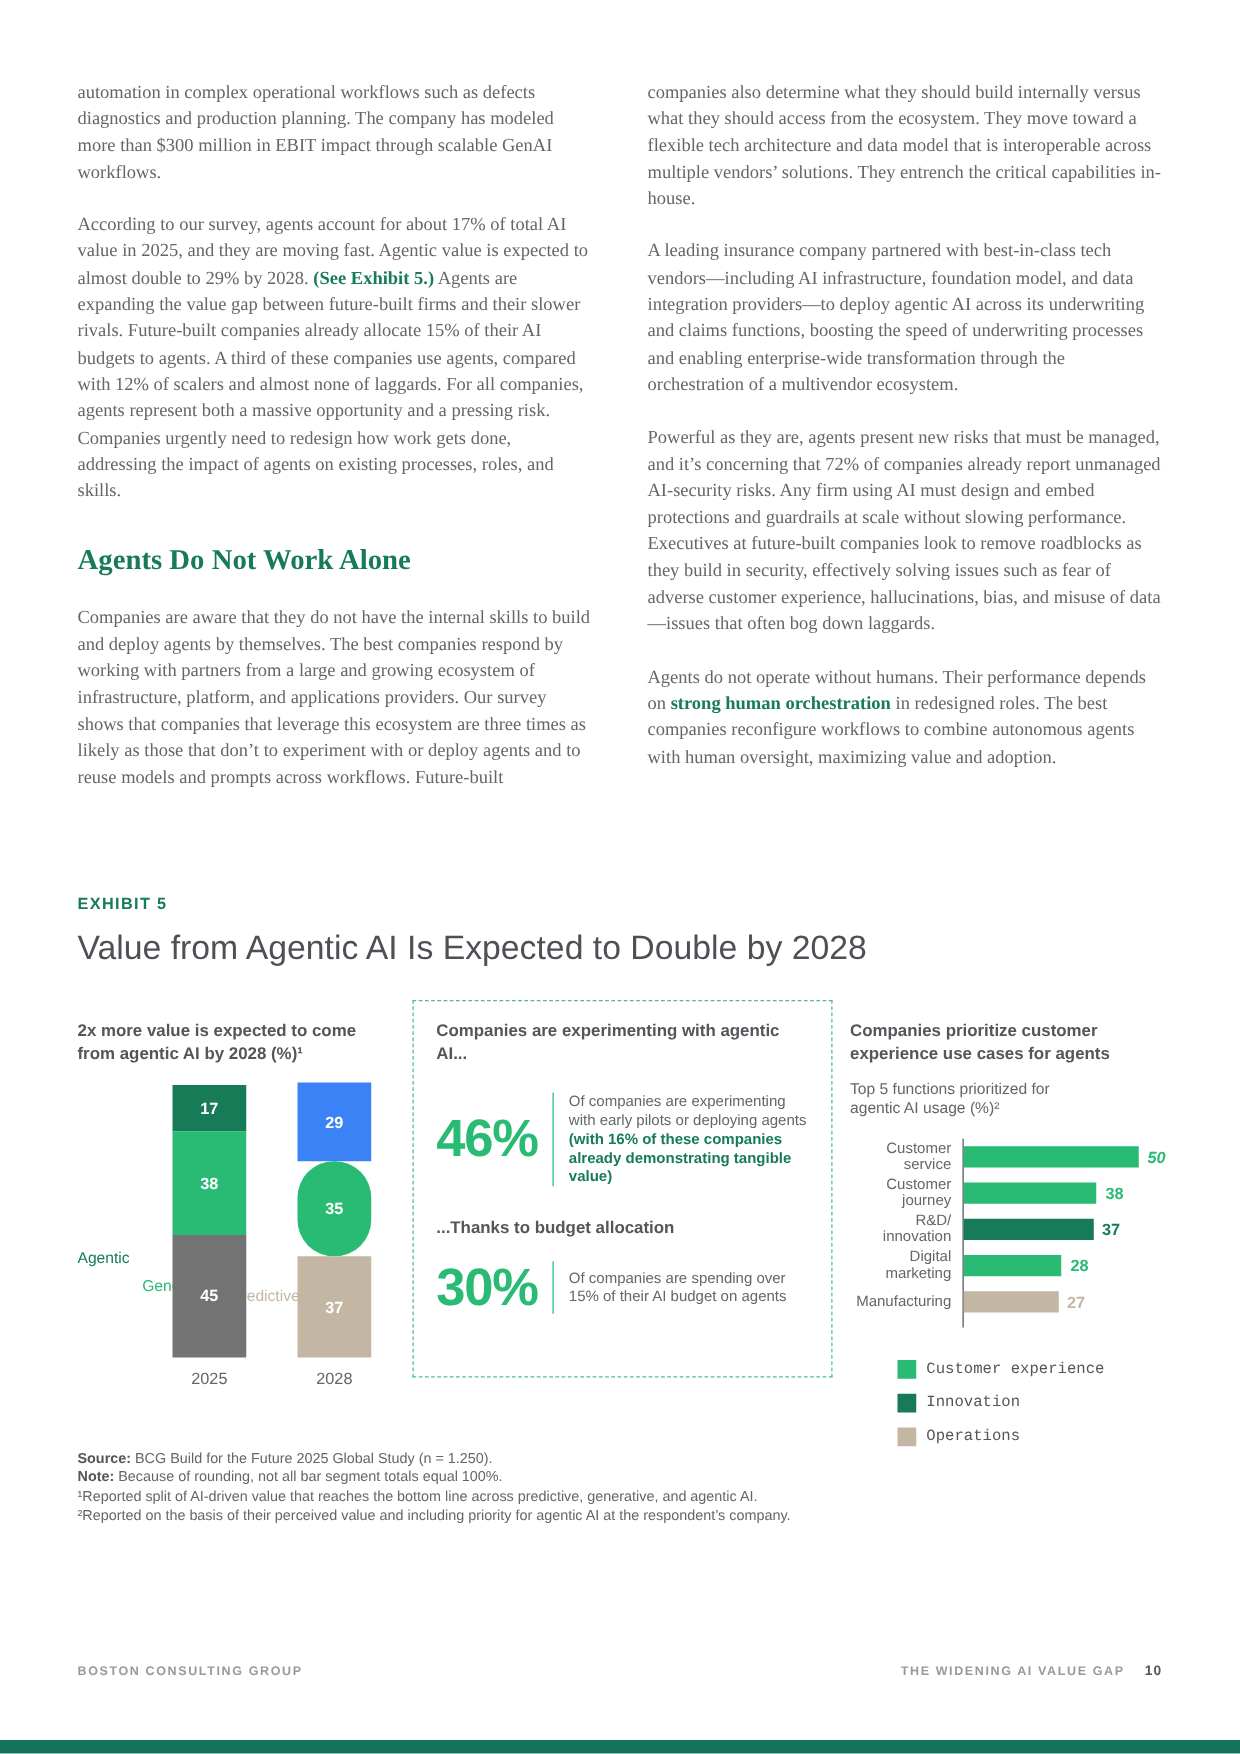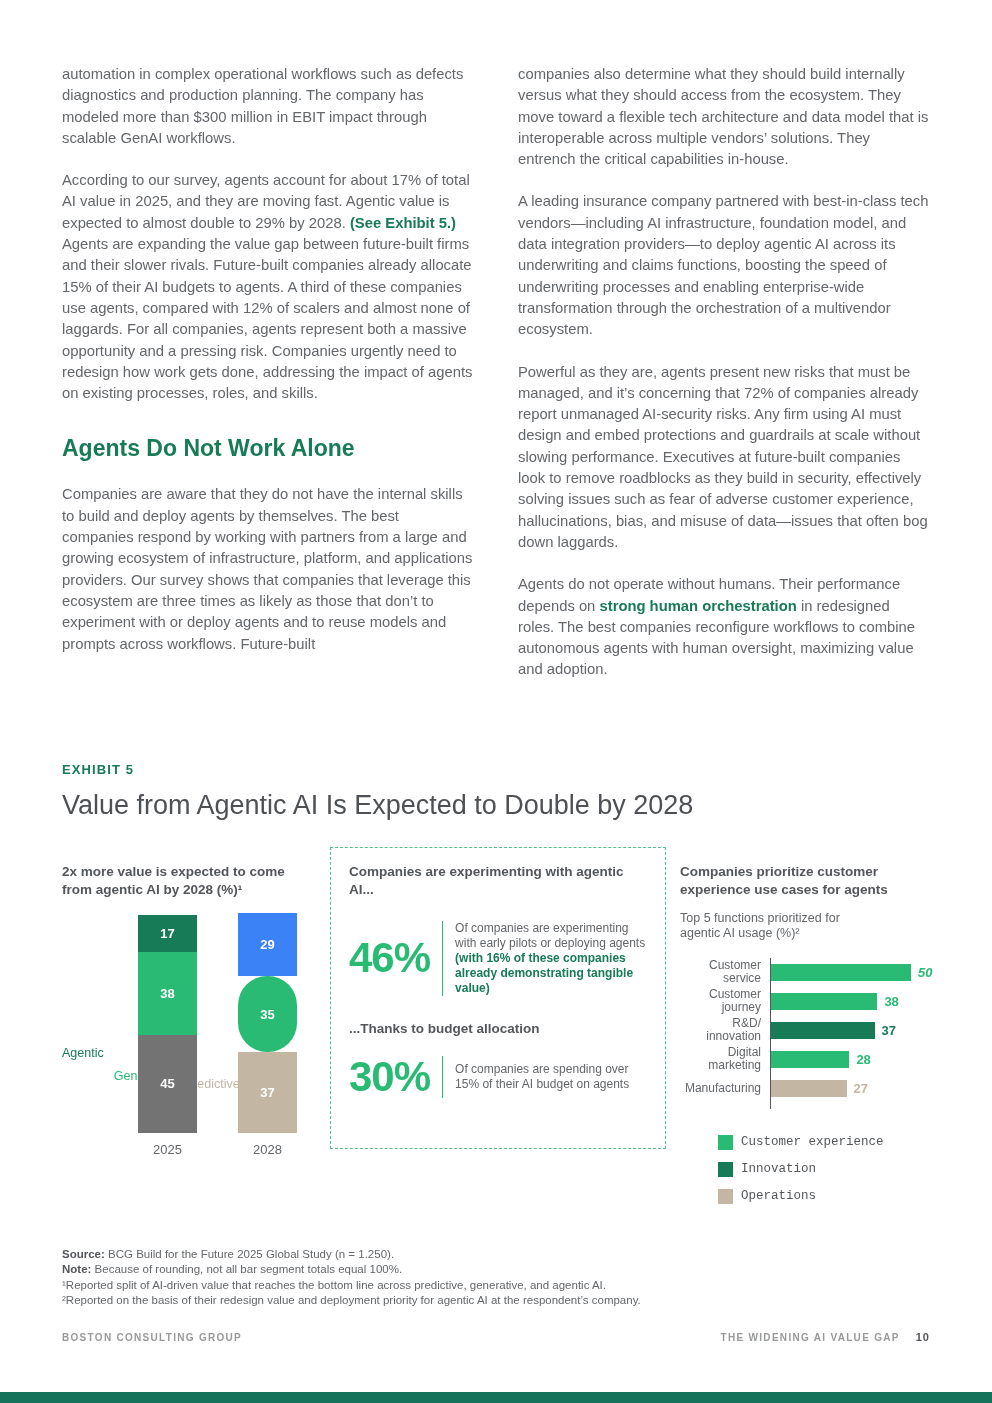--- a/index.html
+++ b/index.html
@@ -3,21 +3,21 @@
 <meta charset="utf-8">
 <style>
   * { margin:0; padding:0; box-sizing:border-box; }
   html,body { background:#ffffff; }
   body { font-family:"Liberation Sans", sans-serif; }
   .page { position:relative; width:992px; height:1403px; background:#fff; overflow:hidden; }
   .content { padding:64px 62px 0 62px; }
 
   
   .article { display:grid; grid-template-columns:1fr 1fr; column-gap:44px;
-             color:#63666A; font-size:14.8px; line-height:21.3px; min-height:580px; }
+             color:#63666A; font-size:14.8px; line-height:21.3px; min-height:580px;font-family:Liberation Serif, serif; }
   .article p { margin:0 0 21px 0; }
   .green-bold { color:#177B57; font-weight:bold; }
   .section-heading { color:#177B57; font-size:23px; font-weight:bold; margin:31px 0 23px 0; line-height:26px; }
 
   
   .exhibit { margin-top:60px; }
   .exhibit-label { color:#177B57; font-weight:bold; font-size:13px; letter-spacing:1.1px; }
   .exhibit-title { color:#4d5054; font-size:27px; font-weight:400; margin-top:13px; }
   .panels { position:relative; height:344px; margin-top:26px; }
   .panel-header { color:#53565A; font-weight:bold; font-size:13.5px; line-height:18px; }
@@ -54,21 +54,21 @@
   .hb-bars { flex:1; border-left:1.5px solid #53565A; padding-bottom:6px; }
   .hb-row { height:29px; display:flex; align-items:center; }
   .hb-bar { height:17px; }
   .hb-val { font-size:13px; font-weight:bold; margin-left:7px; }
   .hb-legend { margin-top:26px; margin-left:38px; width:202px; display:flex; flex-wrap:wrap; row-gap:12px; }
   .legend-item { display:flex; align-items:center; margin-right:14px;font-family:Liberation Mono, monospace; }
   .legend-swatch { width:15px; height:15px; margin-right:8px; flex:none; }
   .legend-label { color:#53565A; font-size:12.5px; white-space:nowrap; }
 
   
-  .footnotes { margin-top:56px; color:#63666A; font-size:11.5px; line-height:15.5px; }
+  .footnotes { margin-top:16px; color:#63666A; font-size:11.5px; line-height:15.5px; }
   .footnotes b { color:#53565A; }
 
   
   .footer { position:absolute; left:62px; right:62px; bottom:58px;
             display:flex; justify-content:space-between; align-items:baseline; }
   .footer-left, .footer-title { color:#97999B; font-size:10px; font-weight:bold; letter-spacing:1.3px; }
   .page-num { color:#53565A; font-size:11px; font-weight:bold; margin-left:16px; letter-spacing:1px; }
   .bottom-bar { position:absolute; left:0; right:0; bottom:0; height:11px; background:#15735B; }
 </style>
 </head>
@@ -192,21 +192,21 @@
             </div>
         </div>
 
       </div>
     </div>
 
     <div class="footnotes">
       <div><b>Source:</b><span> BCG Build for the Future 2025 Global Study (n = 1.250).</span></div>
       <div><b>Note:</b><span> Because of rounding, not all bar segment totals equal 100%.</span></div>
       <div>¹Reported split of AI-driven value that reaches the bottom line across predictive, generative, and agentic AI.</div>
-      <div>²Reported on the basis of their redesign value and deployment priority for agentic AI at the respondent’s company.</div>
+      <div>²Reported on the basis of their perceived value and including priority for agentic AI at the respondent’s company.</div>
     </div>
 
   </div>
 
   <div class="footer">
     <div class="footer-left">BOSTON CONSULTING GROUP</div>
     <div>
       <span class="footer-title">THE WIDENING AI VALUE GAP</span><span class="page-num">10</span>
     </div>
   </div>

